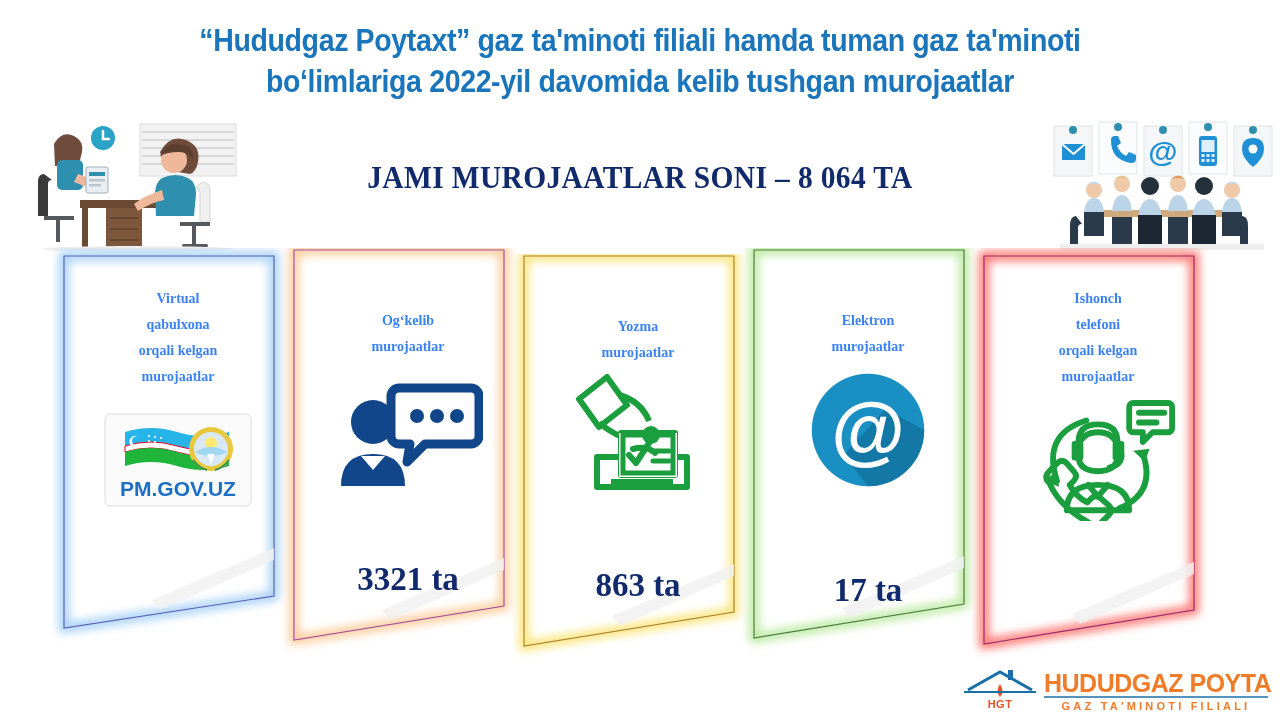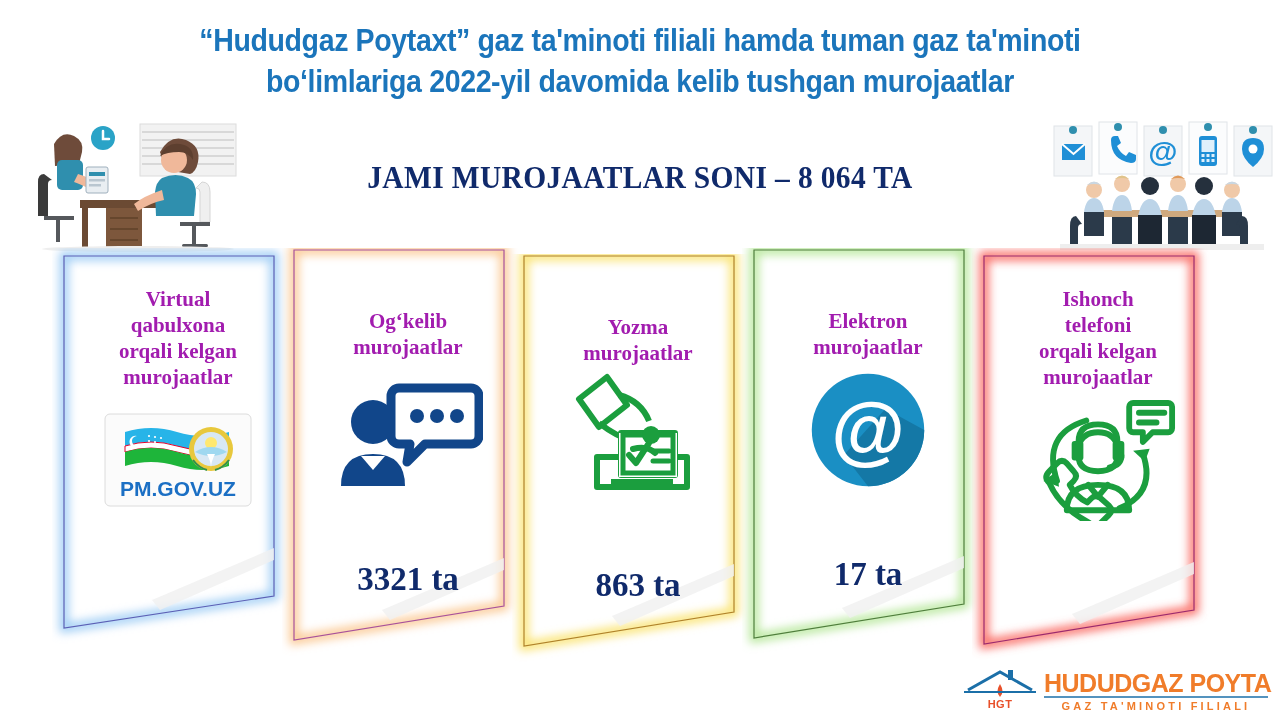--- a/index.html
+++ b/index.html
@@ -52,23 +52,23 @@
     left: 22px; top: 8px;
     width: 208px; height: 330px;
     display: flex;
     flex-direction: column;
     align-items: center;
     text-align: center;
   }
   .card-title {
     font-family: "Liberation Serif", serif;
     font-weight: bold;
-    font-size: 21px;
+    font-size: 14px;
     line-height: 26px;
-    color: #a21caf;
+    color: #3b82f6;
     margin-top: 30px;
     white-space: pre-line;
   }
   .card-title.short { margin-top: 52px; }
   .card-icon {
     flex: 0 0 auto;
     margin-top: 10px;
     height: 120px;
     display: flex;
     align-items: center;
@@ -88,21 +88,21 @@
   
   #card-0 { left: 52px;   z-index: 5; }
   #card-1 { left: 282px;  z-index: 4; }
   #card-2 { left: 512px;  z-index: 3; margin-top: 6px; }
   #card-3 { left: 742px;  z-index: 2; }
   #card-4 { left: 972px;  z-index: 6; }
 
   #card-0 .card-value { top: 298px; }
   #card-1 .card-value { top: 305px; }
   #card-2 .card-value { top: 305px; text-align: center; }
-  #card-3 .card-value { top: 300px; }
+  #card-3 .card-value { top: 316px; }
   #card-4 .card-value { top: 295px; }
 
   
   .logo { position: absolute; left: 962px; top: 668px; width: 310px; height: 48px; }
 
   .logo-text-main {
     font-family: "Liberation Sans", sans-serif;
     font-weight: bold;
     font-size: 25px;
     fill: #f07c2a;

